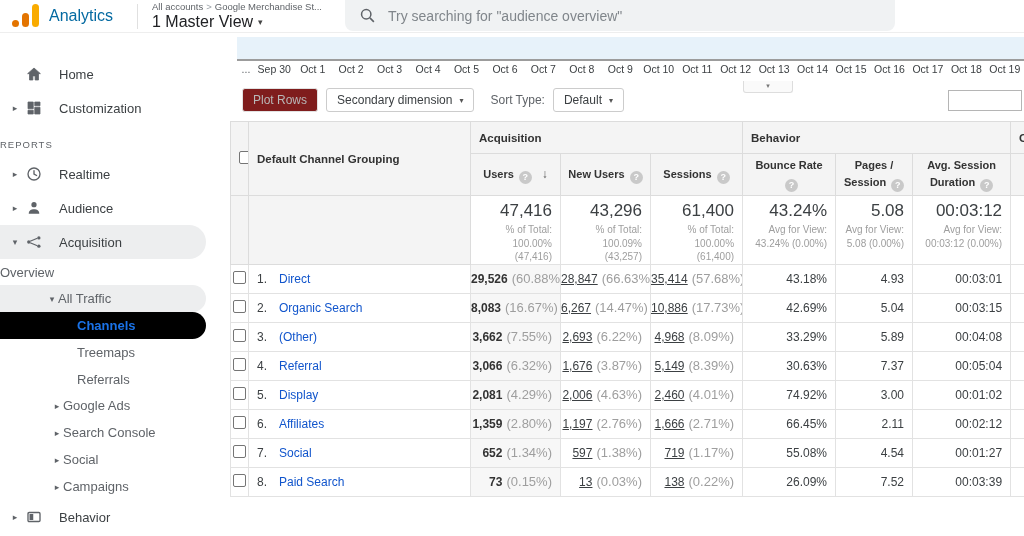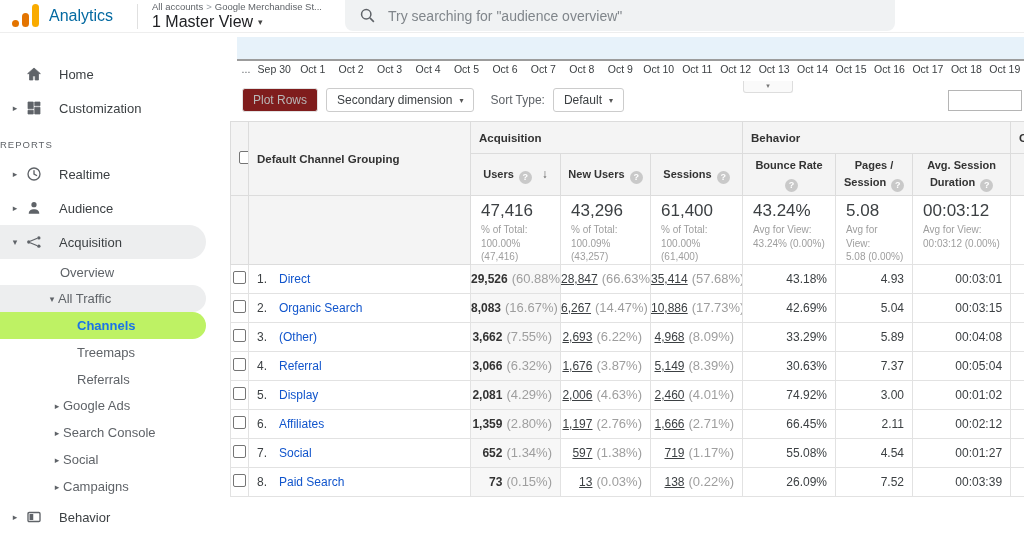--- a/index.html
+++ b/index.html
@@ -29,22 +29,22 @@
 
   
   .sidebar { position:absolute; top:51px; left:0; width:230px; bottom:0; background:#fff; padding-top:6px; }
   .nav-item { display:flex; align-items:center; height:34px; cursor:pointer; font-size:13px; color:#3c4043; }
   .nav-item .arrow { width:12px; margin-left:9px; font-size:9px; color:#5f6368; text-align:center; flex:none; }
   .nav-item .nicon { width:18px; height:18px; margin-left:4px; margin-right:16px; flex:none; }
   .nav-item .nicon svg { width:18px; height:18px; fill:#5f6368; stroke:#5f6368; }
   .sec-label { font-size:9.5px; letter-spacing:1px; color:#5f6368; margin-top:14px; height:18px; }
   .nav-sub { height:26px; font-size:13px; color:#5f6368; }
   .pill-gray { background:#edeeef; border-radius:0 17px 17px 0; width:206px; }
-  .pill-blue { background:#bef264; border-radius:0 17px 17px 0; width:206px; }
-  .pad-ov { padding-left:60px; }
+  .pill-blue { background:#000000; border-radius:0 17px 17px 0; width:206px; }
+  .pad-ov { }
   .pad-ch { padding-left:77px; }
   .pad-ar { padding-left:51px; }
   .lbl-channels { color:#1a73e8; font-weight:bold; }
   .at-label { color:#5f6368; }
 
   
   .main { position:absolute; top:33px; left:230px; width:794px; bottom:0; background:#fff; }
   .chart-strip { margin-top:4px; margin-left:7px; height:24px; background:#e7f2fa; border-bottom:2px solid #9c9c9c; }
   .dates { display:flex; height:16px; align-items:center; margin-left:7px; font-size:10.5px; color:#3c4043; }
   .dates span { flex:1; text-align:center; white-space:nowrap; }
@@ -80,21 +80,21 @@
   .conv { white-space:nowrap; }
   .help { display:inline-block; width:13px; height:13px; border-radius:50%; background:#c9c9c9; color:#fff;
     font-size:9px; line-height:13px; text-align:center; font-weight:bold; margin-left:5px; vertical-align:-2px; cursor:pointer; }
   .sort-arrow { font-size:12px; color:#555; margin-left:10px; font-weight:normal; }
 
   .cb { display:inline-block; width:13px; height:13px; border:1px solid #757575; border-radius:2px; background:#fff; cursor:pointer; }
   .cb-col { text-align:center; vertical-align:middle; }
 
   .totals td { height:57px; background:#fff; vertical-align:top; }
   .totals .dim-blank { background:#f4f4f4; border-color:#dcdcdc; }
-  .t-cell { text-align:left; padding:5px 8px 0 10px; }
+  .t-cell { text-align:right; padding:5px 8px 0 4px; }
   .t-val { font-size:17px; color:#3c4043; margin-bottom:2px; }
   .t-sub { font-size:10px; color:#9e9e9e; line-height:1.35; }
 
   tbody.data td { height:29px; background:#fff; }
   .name-cell { padding-left:8px; }
   .row-num { display:inline-block; width:22px; color:#3c4043; }
   .chan-link { color:#1155cc; text-decoration:none; cursor:pointer; }
   .m-cell { text-align:right; padding-right:8px; white-space:nowrap; }
   .users-col { background:#f7f7f7 !important; }
   .val-b { font-weight:bold; color:#333; }

